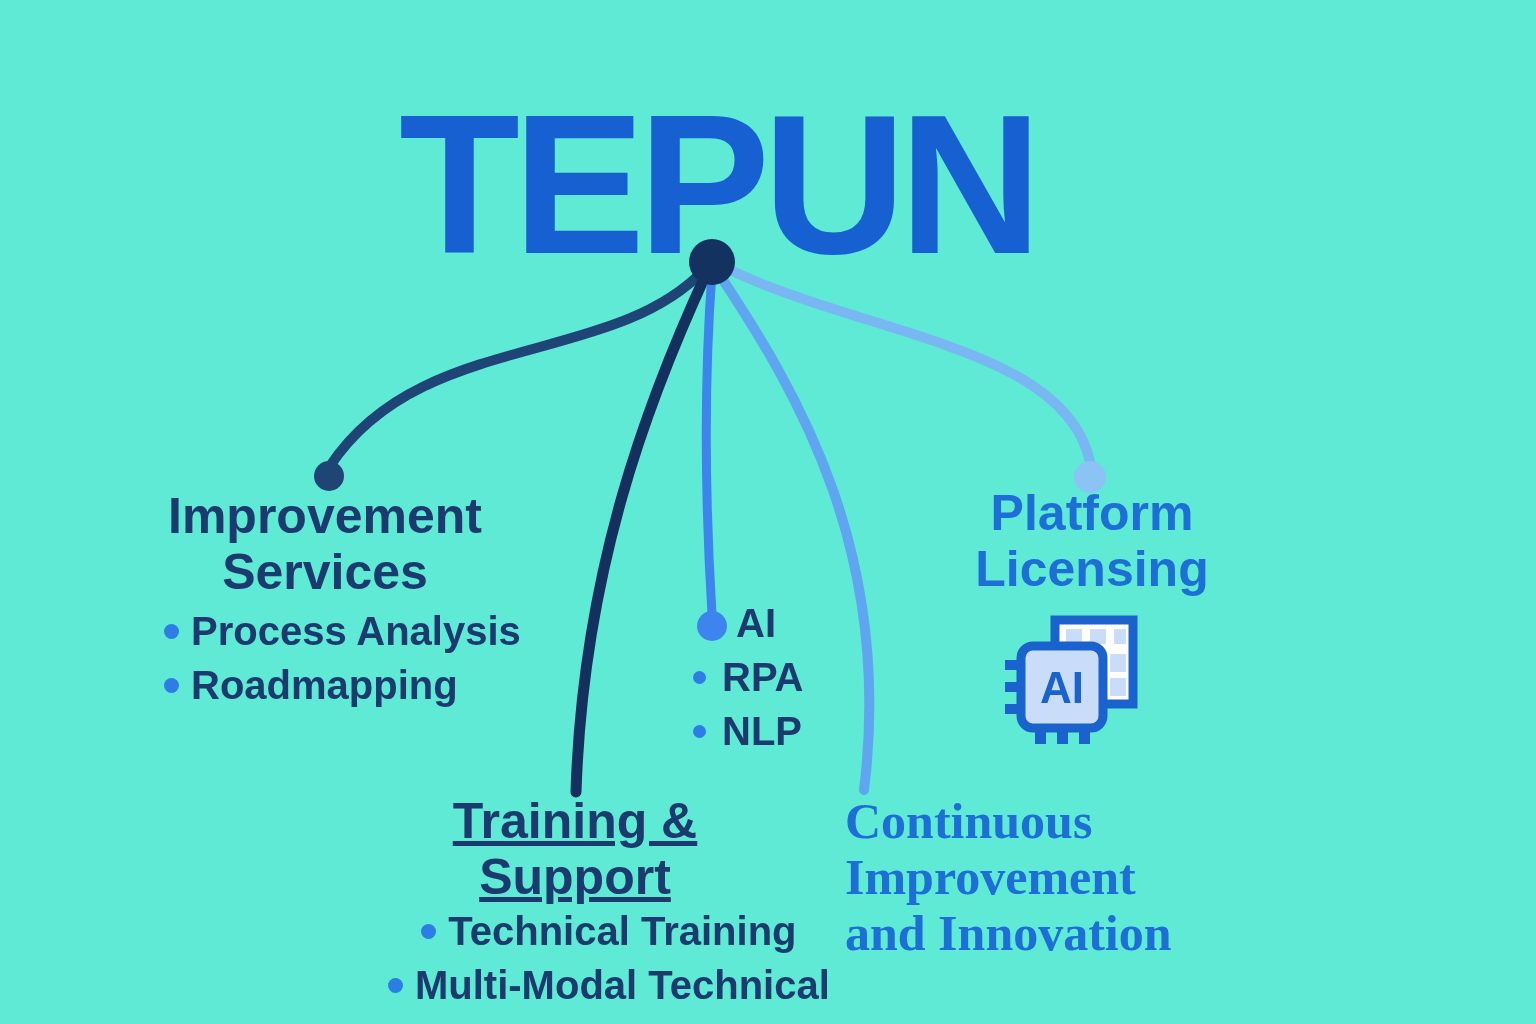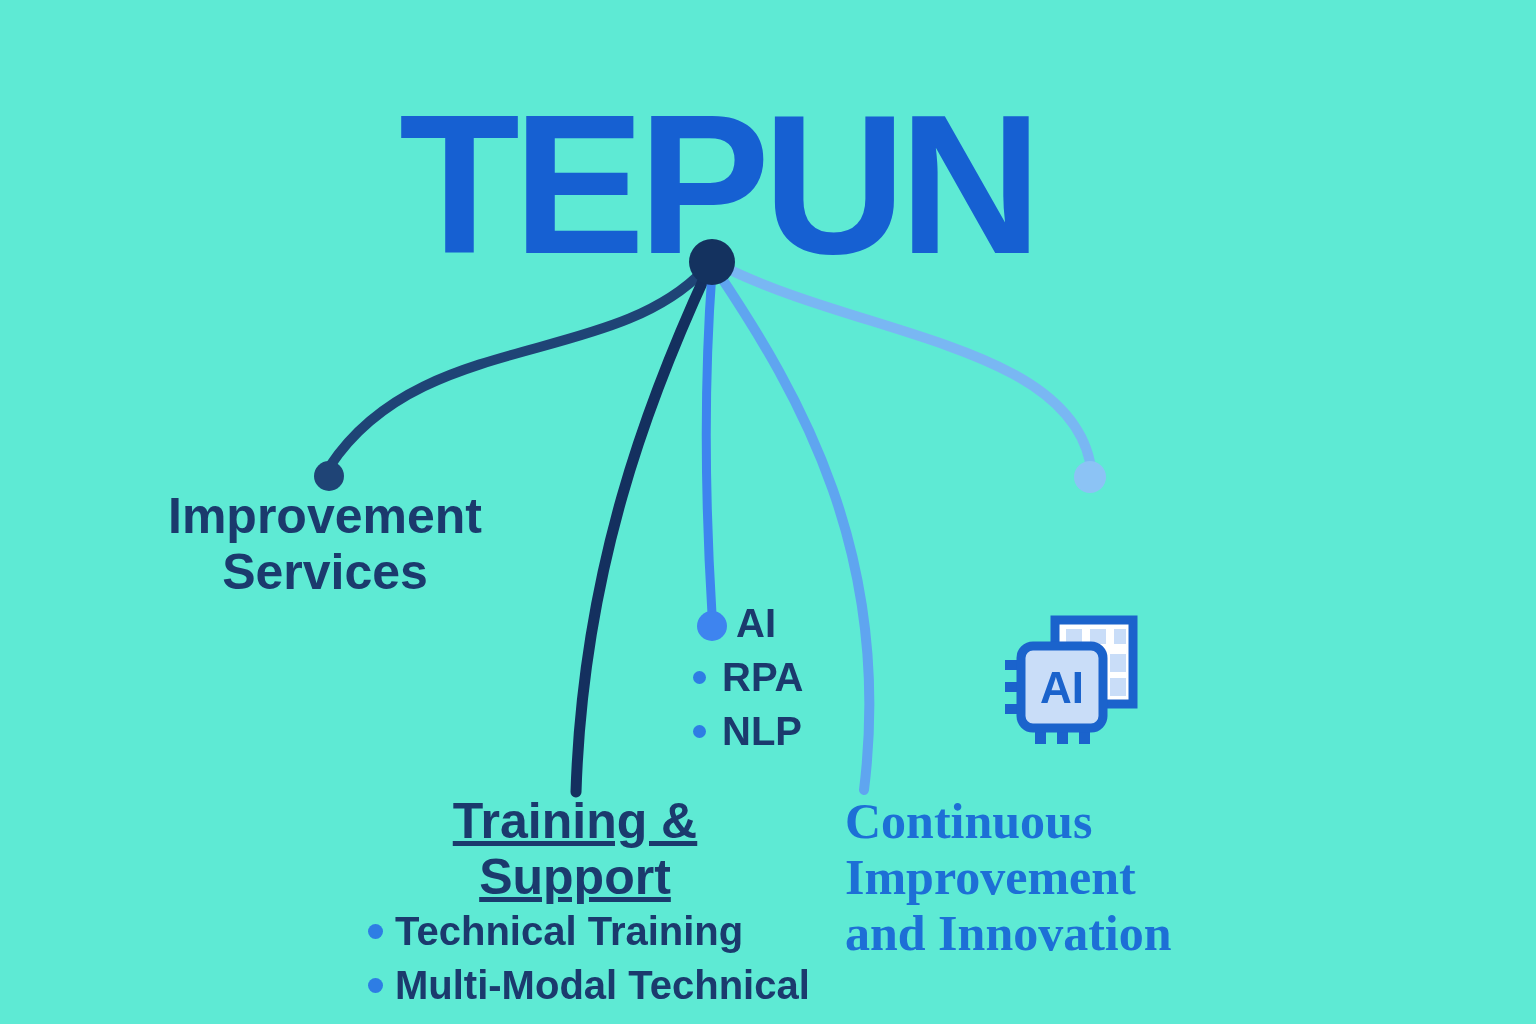--- a/index.html
+++ b/index.html
@@ -36,21 +36,21 @@
   .bullet-row{display:flex;align-items:center;height:54px;}
   .bullet-dot{
     width:15px;height:15px;border-radius:50%;
     background:#2e7de4;flex:0 0 auto;margin-right:12px;
   }
   .bullet-label{
     font-size:40px;font-weight:bold;color:#1b3a6d;line-height:54px;white-space:nowrap;
   }
 
   .list-consultation{left:164px;top:604px;}
-  .list-training{left:368px;top:904px;}
+  .list-training{left:388px;top:904px;align-items:center;}
 
   .list-capabilities{left:693px;top:596px;}
   .list-capabilities .bullet-dot{width:13px;height:13px;margin-right:16px;}
   .list-capabilities .bullet-row:first-child .bullet-dot{opacity:0;}
   .list-capabilities .bullet-row:first-child .bullet-label{margin-left:14px;}
 
   .chip-icon{position:absolute;left:1003px;top:612px;width:140px;height:148px;}
 </style>
 </head>
 <body>
@@ -70,20 +70,30 @@
 
     <path d="M 722 266 C 860 335, 1065 345, 1090 462" fill="none" stroke="#79b7f3" stroke-width="10" stroke-linecap="round"></path>
     <circle cx="1090" cy="477" r="16" fill="#8cc3f5"></circle>
 
     <circle cx="712" cy="262" r="23" fill="#14325f"></circle>
   </svg>
 
   <div class="main-title">TEPUN</div>
 
   <div class="node-heading navy center-text heading-consultation">Improvement Services</div>
+  <div class="bullet-list list-consultation">
+    <div class="bullet-row">
+      <span class="bullet-dot"></span>
+      <span class="bullet-label">Process Analysis</span>
+    </div>
+    <div class="bullet-row">
+      <span class="bullet-dot"></span>
+      <span class="bullet-label">Roadmapping</span>
+    </div>
+  </div>
 
   <div class="bullet-list list-capabilities">
     <div class="bullet-row">
       <span class="bullet-dot"></span>
       <span class="bullet-label">AI</span>
     </div>
     <div class="bullet-row">
       <span class="bullet-dot"></span>
       <span class="bullet-label">RPA</span>
     </div>
@@ -100,20 +110,21 @@
       <span class="bullet-label">Technical Training</span>
     </div>
     <div class="bullet-row">
       <span class="bullet-dot"></span>
       <span class="bullet-label">Multi-Modal Technical</span>
     </div>
   </div>
 
   <div class="node-heading midblue heading-continuous">Continuous Improvement and Innovation</div>
 
+  <div class="node-heading midblue center-text heading-platform">Platform Licensing</div>
 
   <svg class="chip-icon" viewBox="0 0 140 148">
 
     <rect x="52" y="8" width="78" height="84" fill="#ffffff" stroke="#1b63cc" stroke-width="9"></rect>
     <rect x="63" y="17" width="16" height="15" fill="#c9ddf8"></rect>
     <rect x="87" y="17" width="16" height="15" fill="#c9ddf8"></rect>
     <rect x="111" y="17" width="12" height="15" fill="#c9ddf8"></rect>
     <rect x="107" y="42" width="16" height="18" fill="#c9ddf8"></rect>
     <rect x="107" y="66" width="16" height="18" fill="#c9ddf8"></rect>
 

